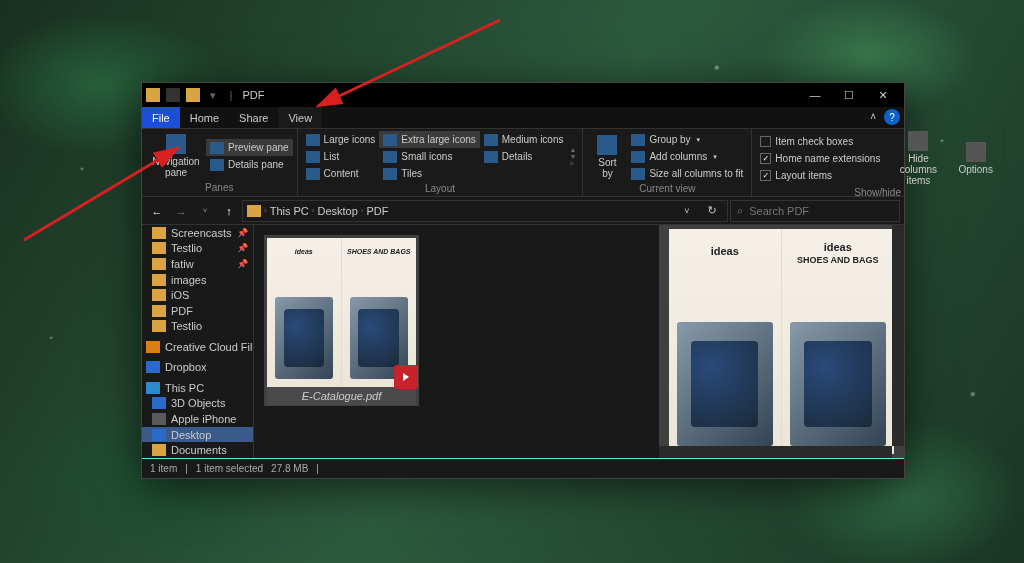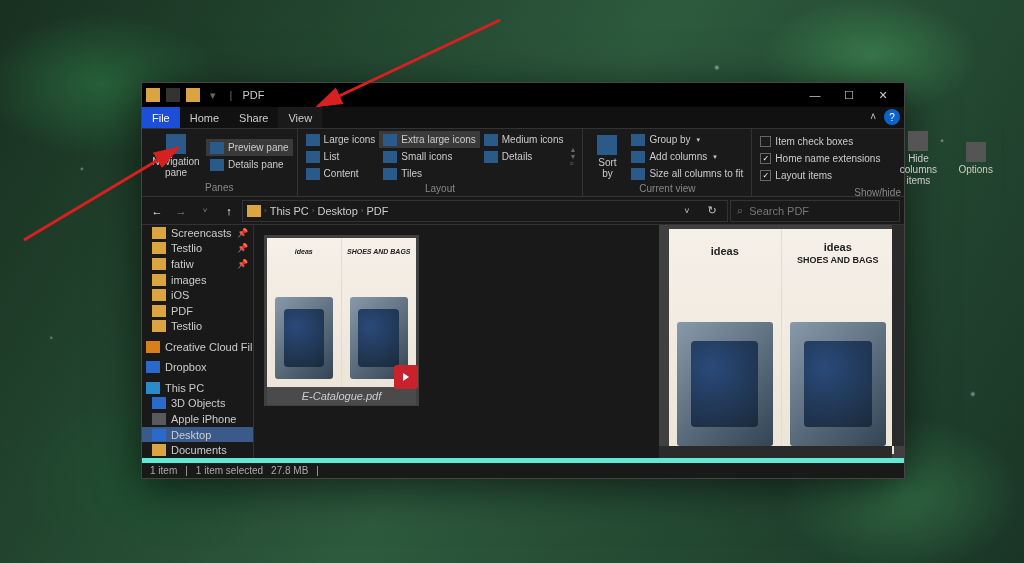--- a/index.html
+++ b/index.html
@@ -83,21 +83,21 @@
 .prod { position:absolute; bottom:8px; left:8px; right:8px; height:55%; background:linear-gradient(135deg,#8899aa,#334455); border-radius:3px; }
 .prod::after{content:"";position:absolute;inset:15%;background:radial-gradient(circle at 30% 30%, #2a4a7a, #1a2a3a);border-radius:4px;}
 .brand { position:absolute; top:10px; left:0; right:0; text-align:center; font-size:7px; color:#222; font-weight:bold; }
 .pdf-badge { position:absolute; bottom:-2px; right:-2px; width:24px; height:24px; background:#c8232c; border-radius:3px; display:flex; align-items:center; justify-content:center; }
 .pdf-badge::before { content:""; width:0;height:0;border-left:6px solid #fff;border-top:4px solid transparent;border-bottom:4px solid transparent; }
 .thumb-label { text-align:center; color:#ccc; font-size:11px; padding:3px 0; background:#4a4a4a; }
 .preview { width:245px; background:#404040; padding:4px; display:flex; align-items:center; justify-content:center; position:relative; }
 .pv-sb { position:absolute; right:0; top:0; bottom:12px; width:12px; background:#2a2a2a; }
 .pv-sb-h { position:absolute; left:0; right:12px; bottom:0; height:12px; background:#2a2a2a; }
 .pv-page { background:#fff; width:225px; height:225px; display:flex; position:relative; }
-.status { height:20px; background:#191919; border-top:5px solid #5eead4; display:flex; align-items:center; padding:0 8px; font-size:10px; color:#aaa; gap:8px; }
+.status { height:20px; background:#191919; border-top:1px solid #5eead4; display:flex; align-items:center; padding:0 8px; font-size:10px; color:#aaa; gap:8px; }
 .arrow { position:absolute; pointer-events:none; }
 </style>
 </head>
 <body>
 
 <div class="leaf-bg"></div>
 
 <div class="window">
 
   <div class="titlebar">

